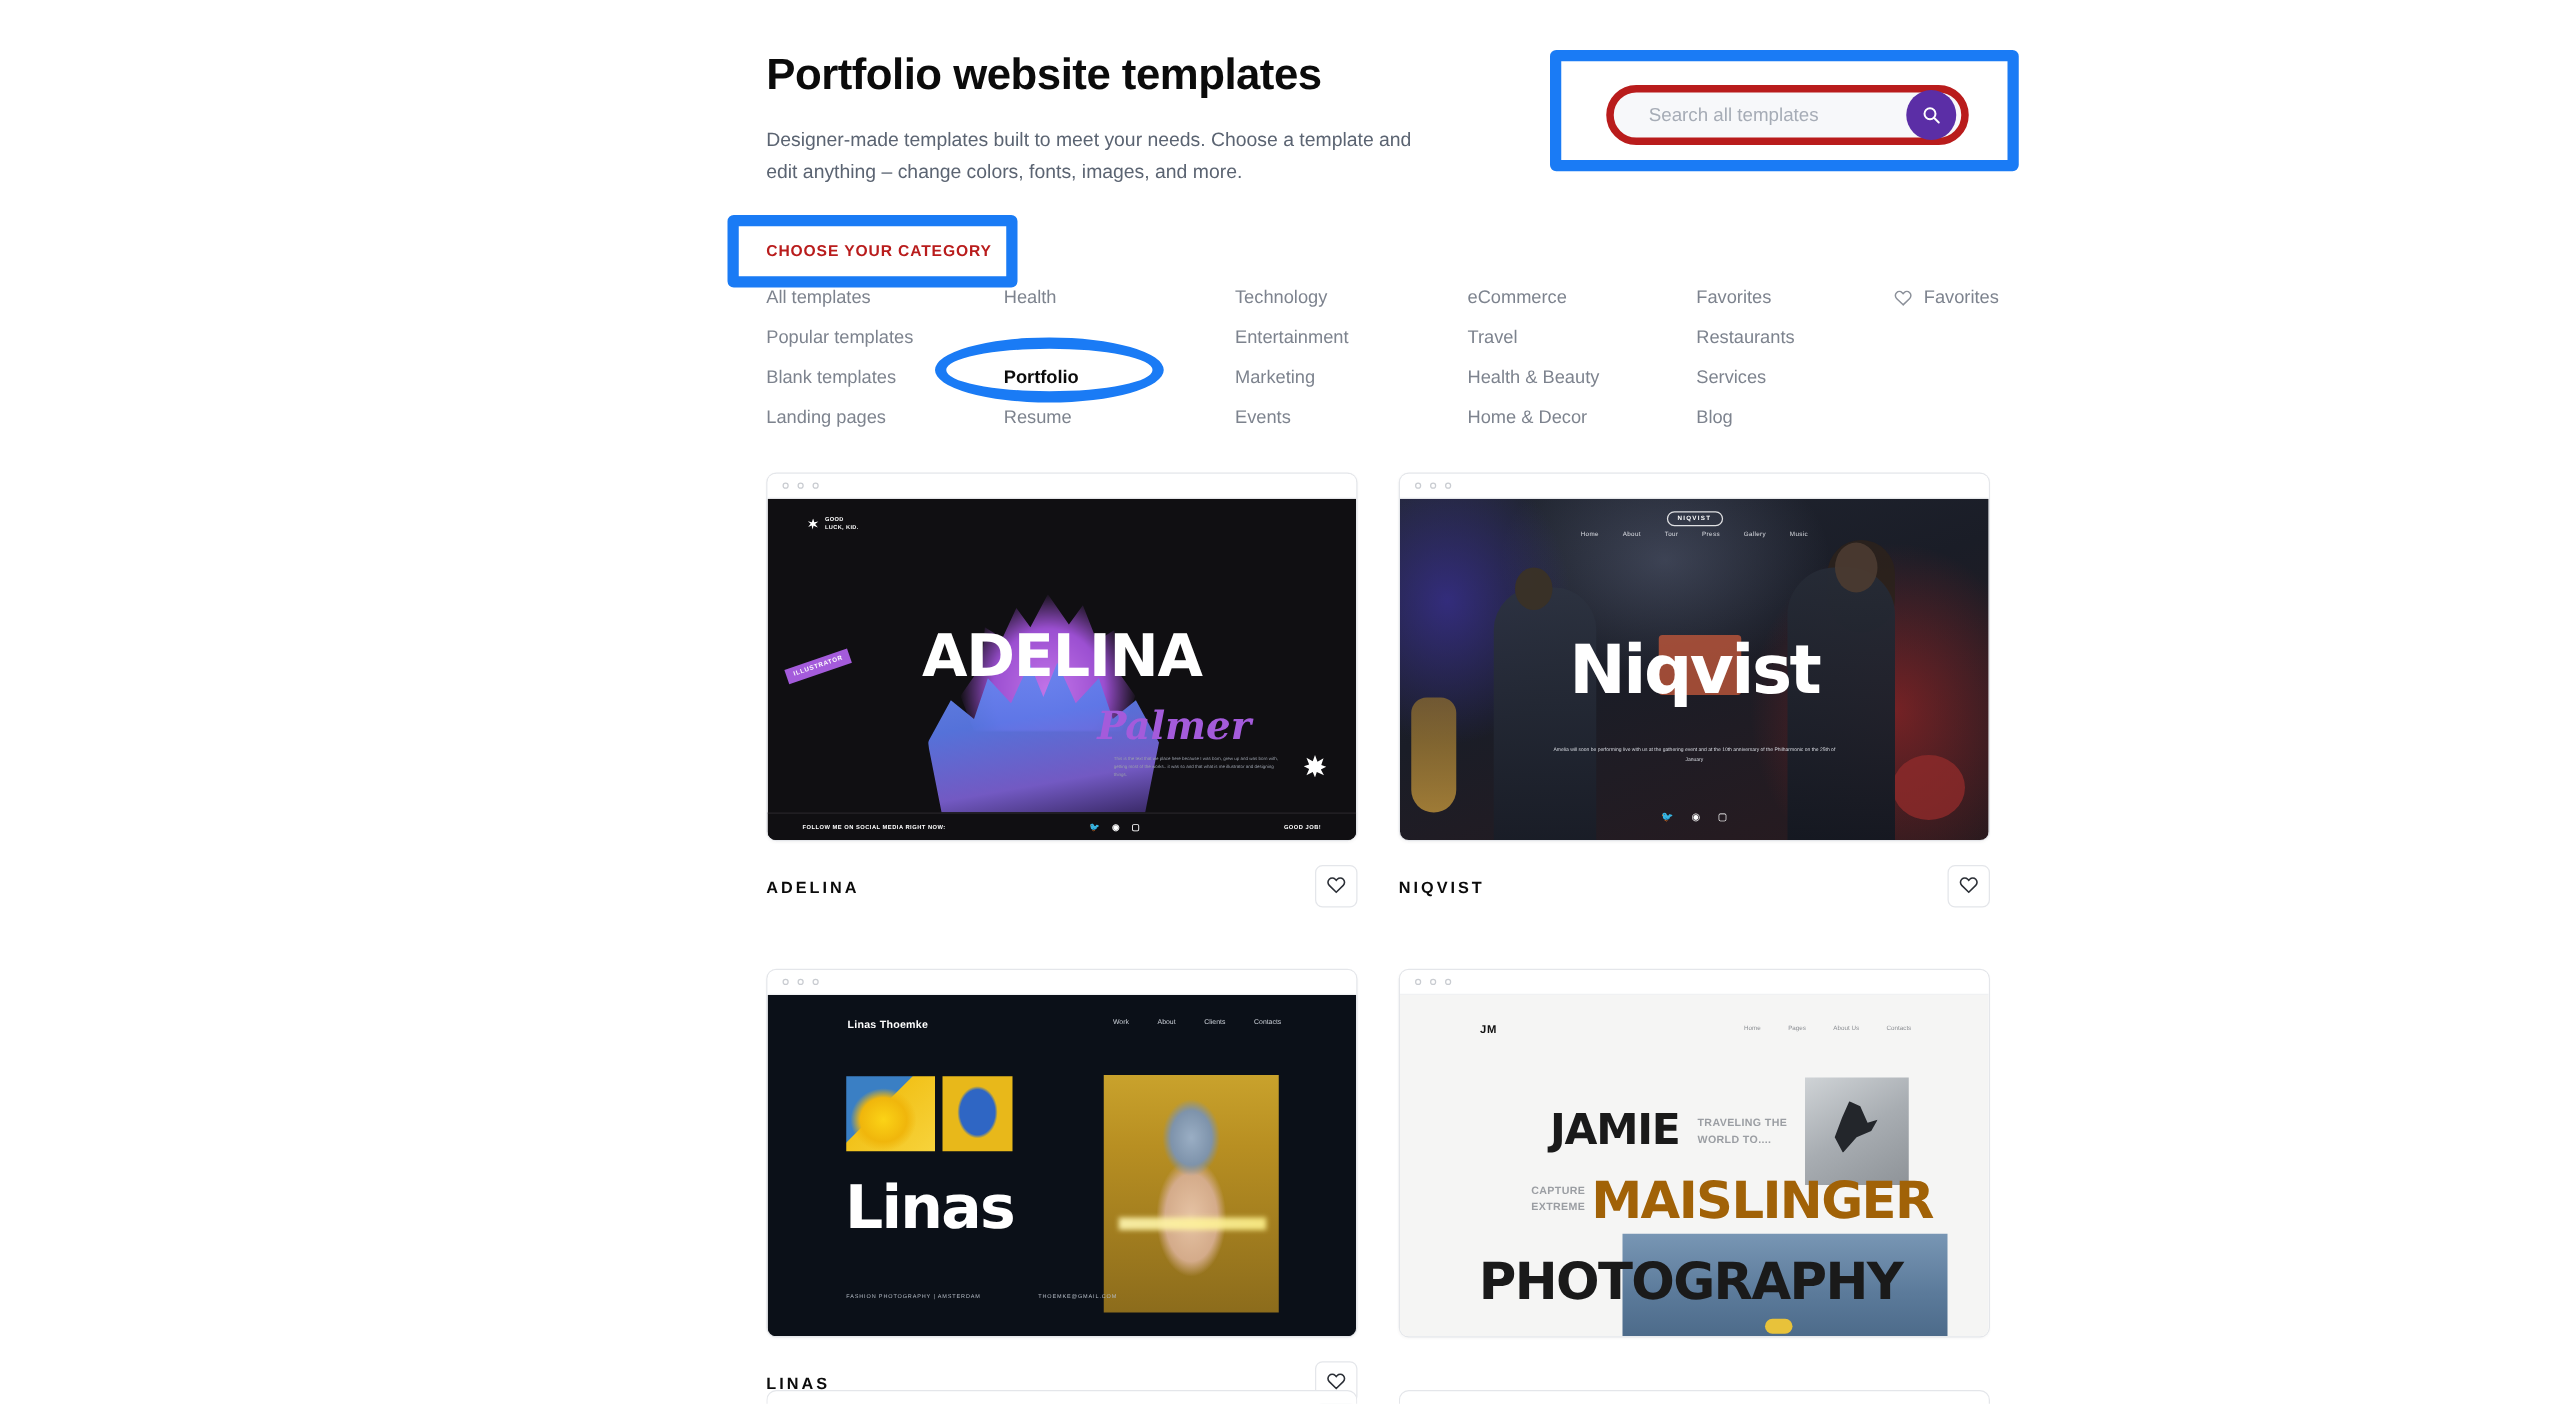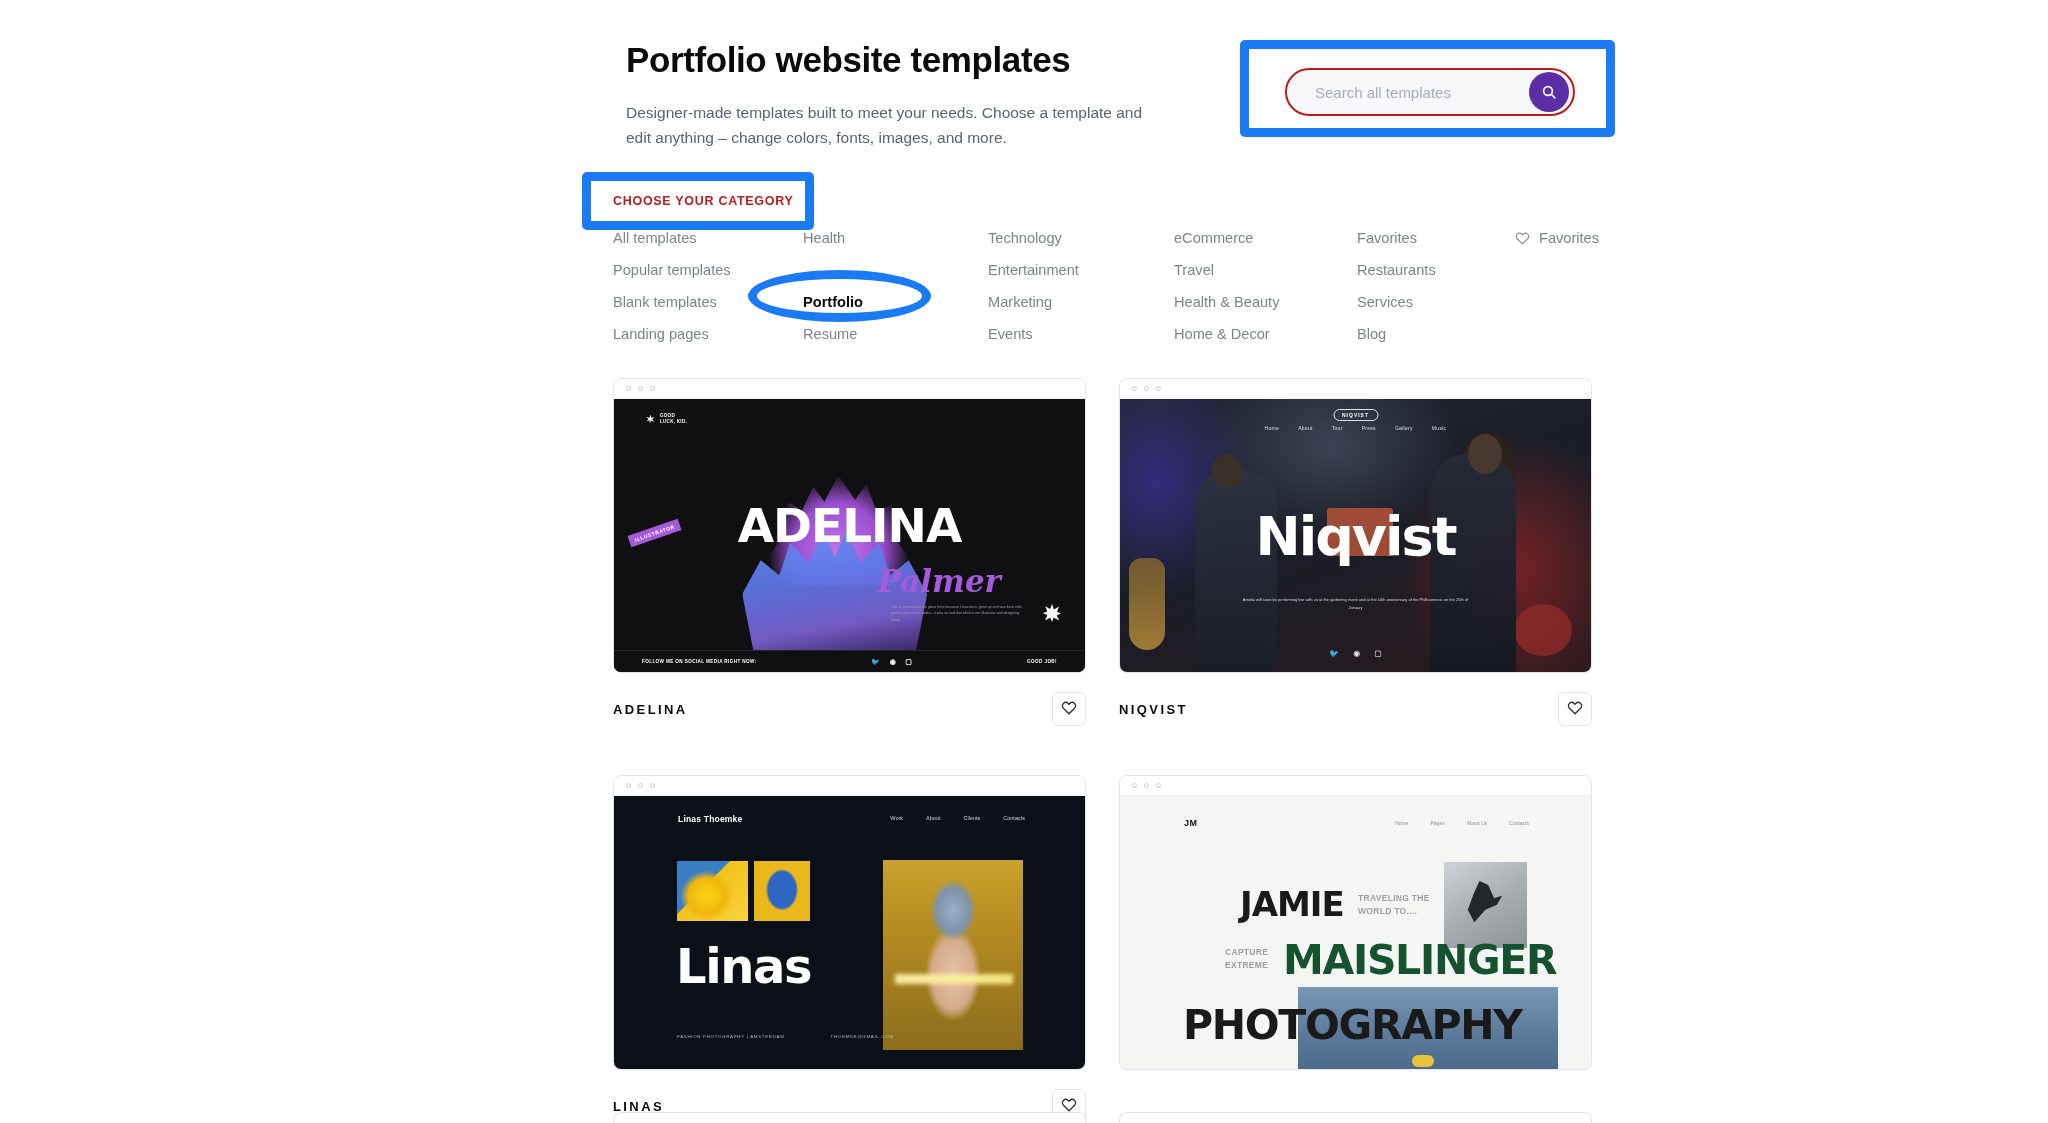--- a/index.html
+++ b/index.html
@@ -5,37 +5,37 @@
   * { box-sizing: border-box; margin: 0; padding: 0; }
   html, body {
     width: 2048px; height: 1123px;
     background: #ffffff;
     font-family: "Liberation Sans", sans-serif;
     overflow: hidden;
   }
   .page { position: relative; width: 2048px; height: 1123px; background:#fff; }
 
   
-  .header { position:absolute; left:626px; top:40px; width:560px; }
+  .header { position:absolute; left:613px; top:40px; width:560px; }
   .page-title {
     font-size: 35px; font-weight: 700; color:#0b0b0b;
     letter-spacing:-0.4px; line-height:1.15;
   }
   .page-subtitle {
     margin-top: 20px;
     font-size: 15.5px; line-height: 1.62; color:#5b6472;
     width: 540px;
   }
 
   
   .search-wrap { position:absolute; left:1285px; top:68px; width:290px; }
   .search-pill {
     display:flex; align-items:center;
     height: 48px; border-radius: 26px;
-    background:#f7f8fa; border:2px solid #b91c1c;
+    background:#f7f8fa; border:6px solid #b91c1c;
     padding-left: 28px; padding-right: 4px;
   }
   .search-input {
     flex:1; border:none; outline:none; background:transparent;
     font-family:"Liberation Sans", sans-serif;
     font-size: 15px; color:#3b4250;
   }
   .search-input::placeholder { color:#a6acb6; }
   .search-btn {
     width:40px; height:40px; border-radius:50%;
@@ -222,21 +222,21 @@
     color:#b3bac4; font-size:4.4px; letter-spacing:.7px; }
 
   
   .sh-noble { width:100%; height:100%; background:#f5f5f4; position:relative; overflow:hidden; }
   .nb-logo { position:absolute; left:64px; top:22px; color:#121212; font-size:9px; font-weight:900; letter-spacing:.5px; }
   .nb-nav { position:absolute; right:62px; top:24px; display:flex; gap:22px; color:#8c8f94; font-size:5px; }
   .nb-jamie { position:absolute; left:120px; top:88px; color:#1a1a1a; font-size:34px; font-weight:900;
     letter-spacing:-1px; font-family:"DejaVu Sans", sans-serif; }
   .nb-trav { position:absolute; left:238px; top:96px; color:#9b9e a3; color:#9b9ea3; font-size:8.5px;
     font-weight:700; line-height:1.55; letter-spacing:.3px; }
-  .nb-mais { position:absolute; left:163px; top:140px; color:#14532d; font-size:41px; font-weight:900;
+  .nb-mais { position:absolute; left:153px; top:140px; color:#a16207; font-size:41px; font-weight:900;
     letter-spacing:-1.3px; font-family:"DejaVu Sans", sans-serif; }
   .nb-cap { position:absolute; left:105px; top:150px; color:#9b9ea3; font-size:8.5px; font-weight:700;
     line-height:1.55; letter-spacing:.3px; text-align:left; width:48px; }
   .nb-photo { position:absolute; left:63px; top:192px; color:#1a1a1a; font-size:41px; font-weight:900;
     letter-spacing:-1.3px; font-family:"DejaVu Sans", sans-serif;margin-top:13px; }
   .nb-snow { position:absolute; right:64px; top:66px; width:83px; height:86px;
     background:linear-gradient(150deg,#cfd3d6 0%,#a8adb2 50%,#8e9398 100%); }
   .nb-snow::after { content:""; position:absolute; left:26%; top:22%; width:44%; height:48%;
     background:#23262b; clip-path: polygon(38% 0,62% 10%,78% 42%,100% 36%,86% 58%,54% 70%,24% 100%,6% 70%,22% 32%); }
   .nb-sea { position:absolute; left:178px; bottom:-6px; width:260px; height:88px;

